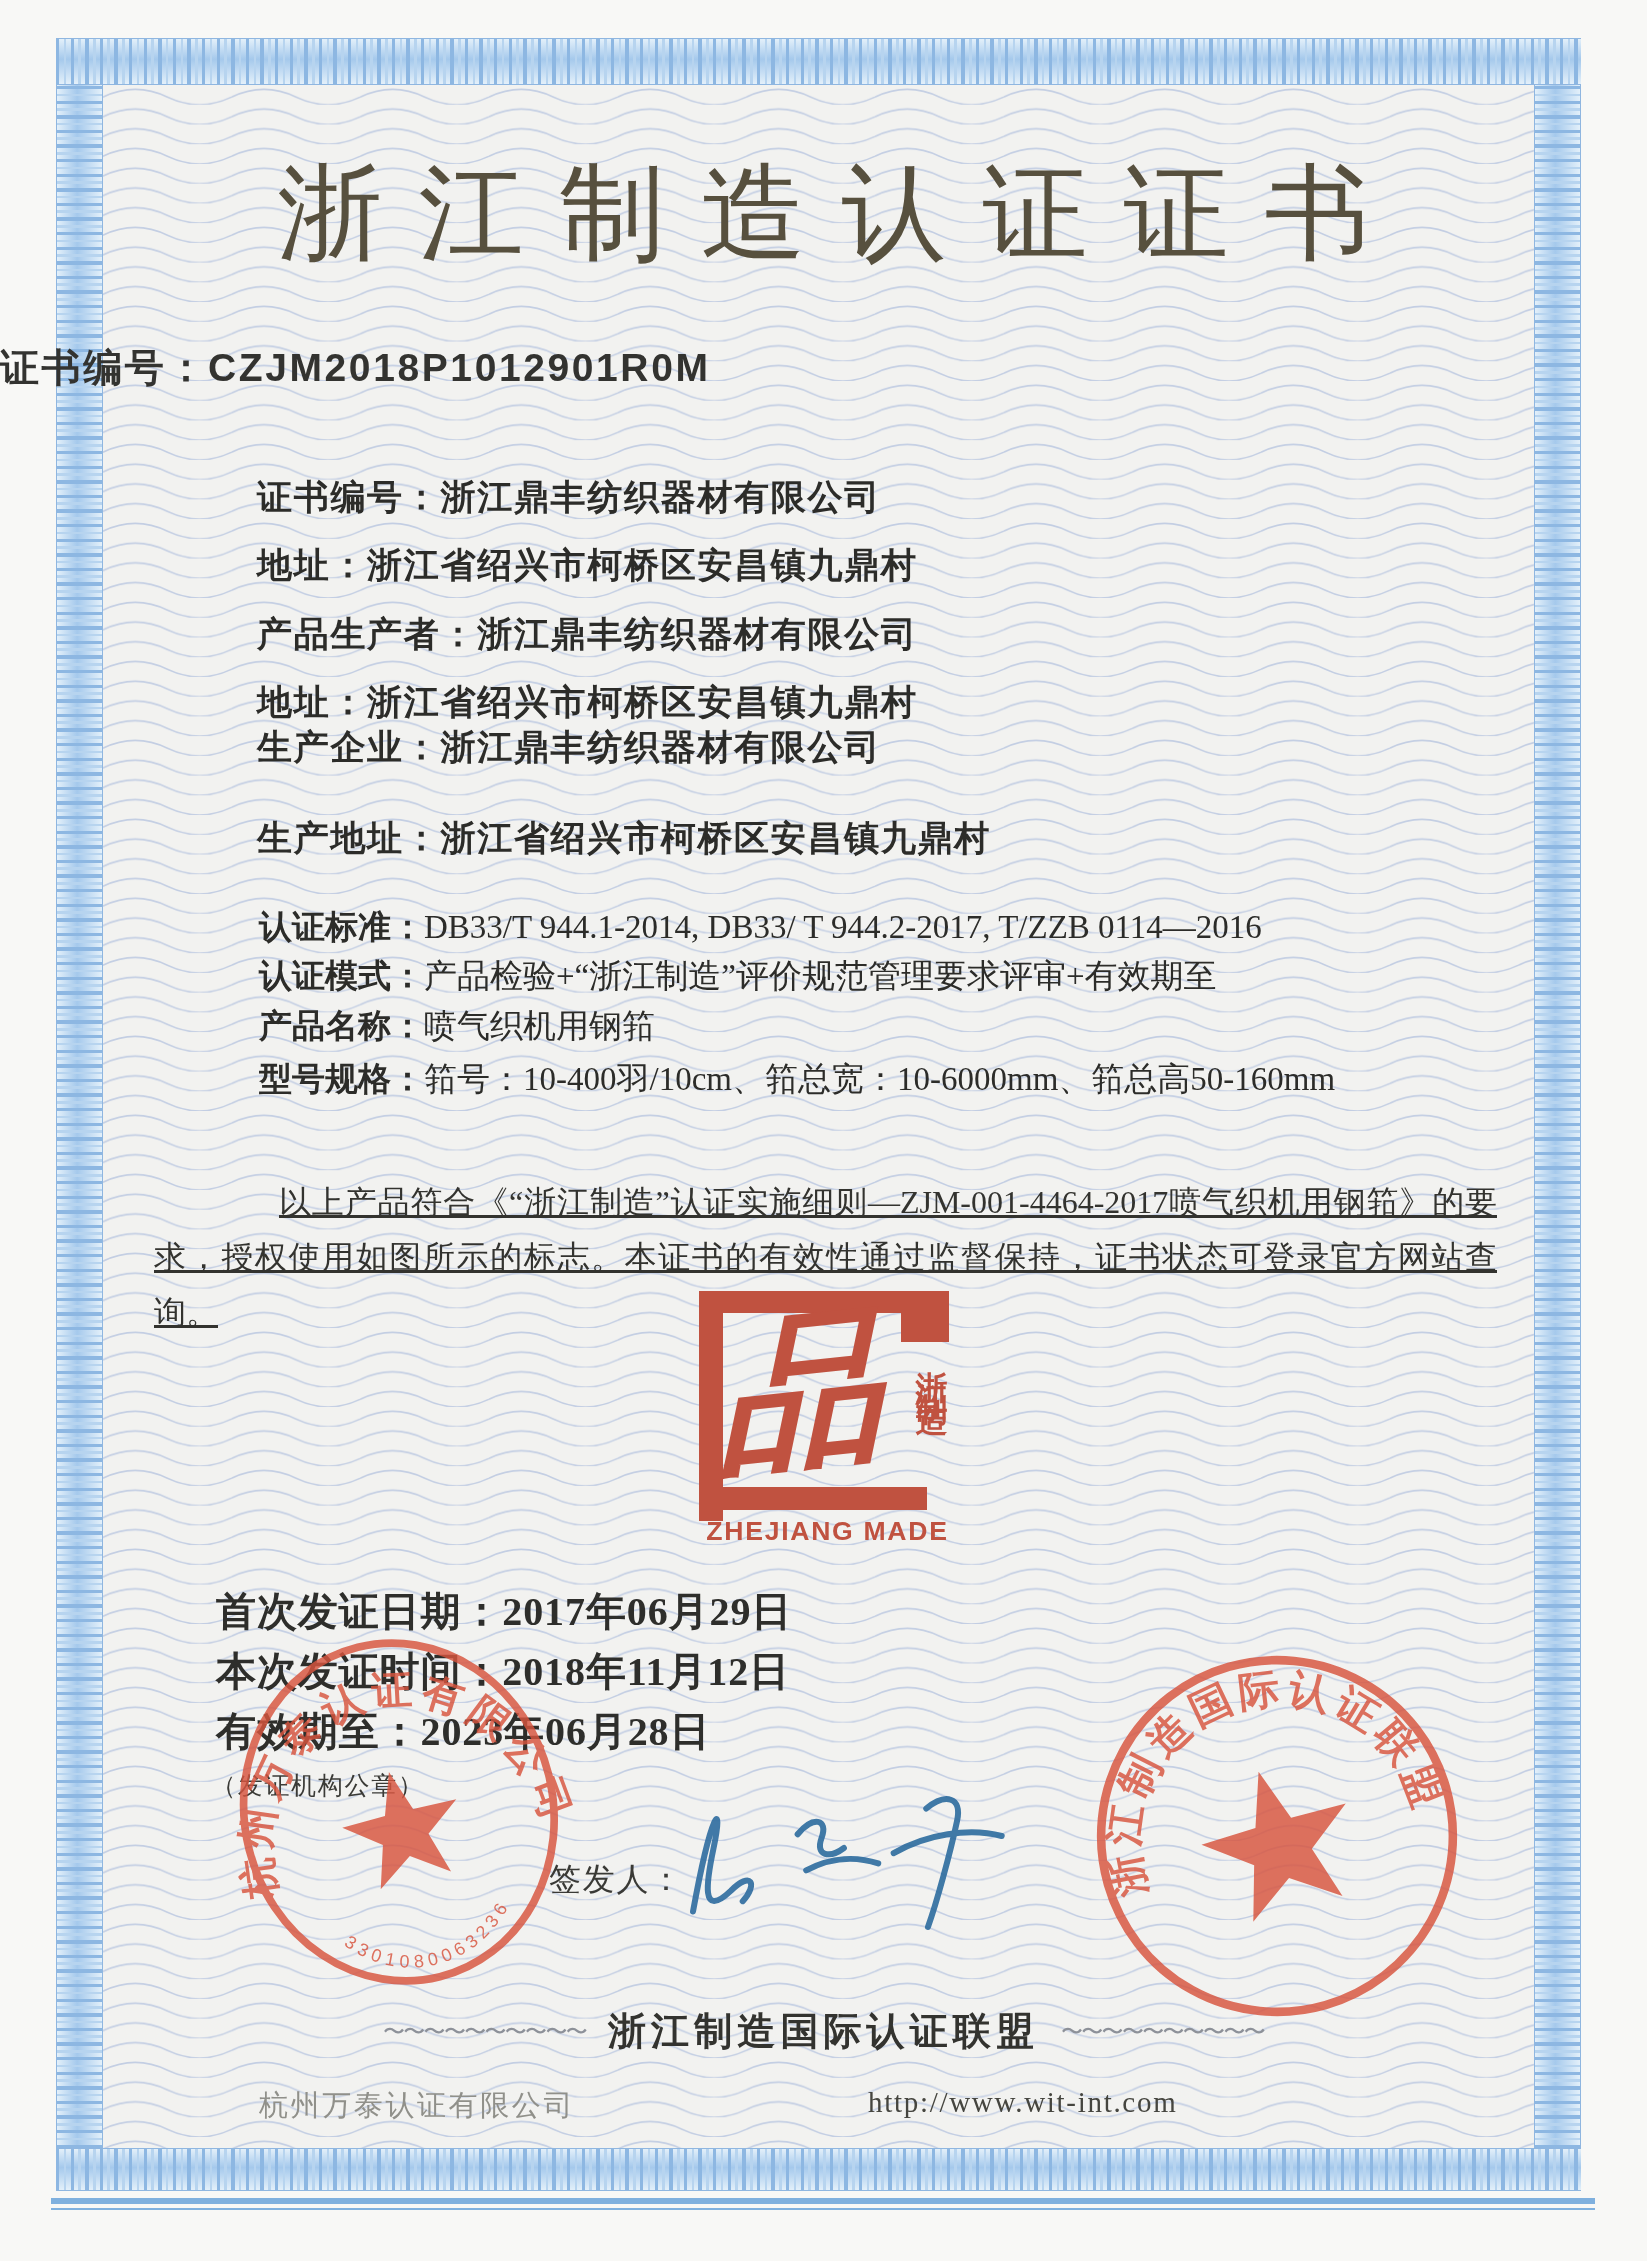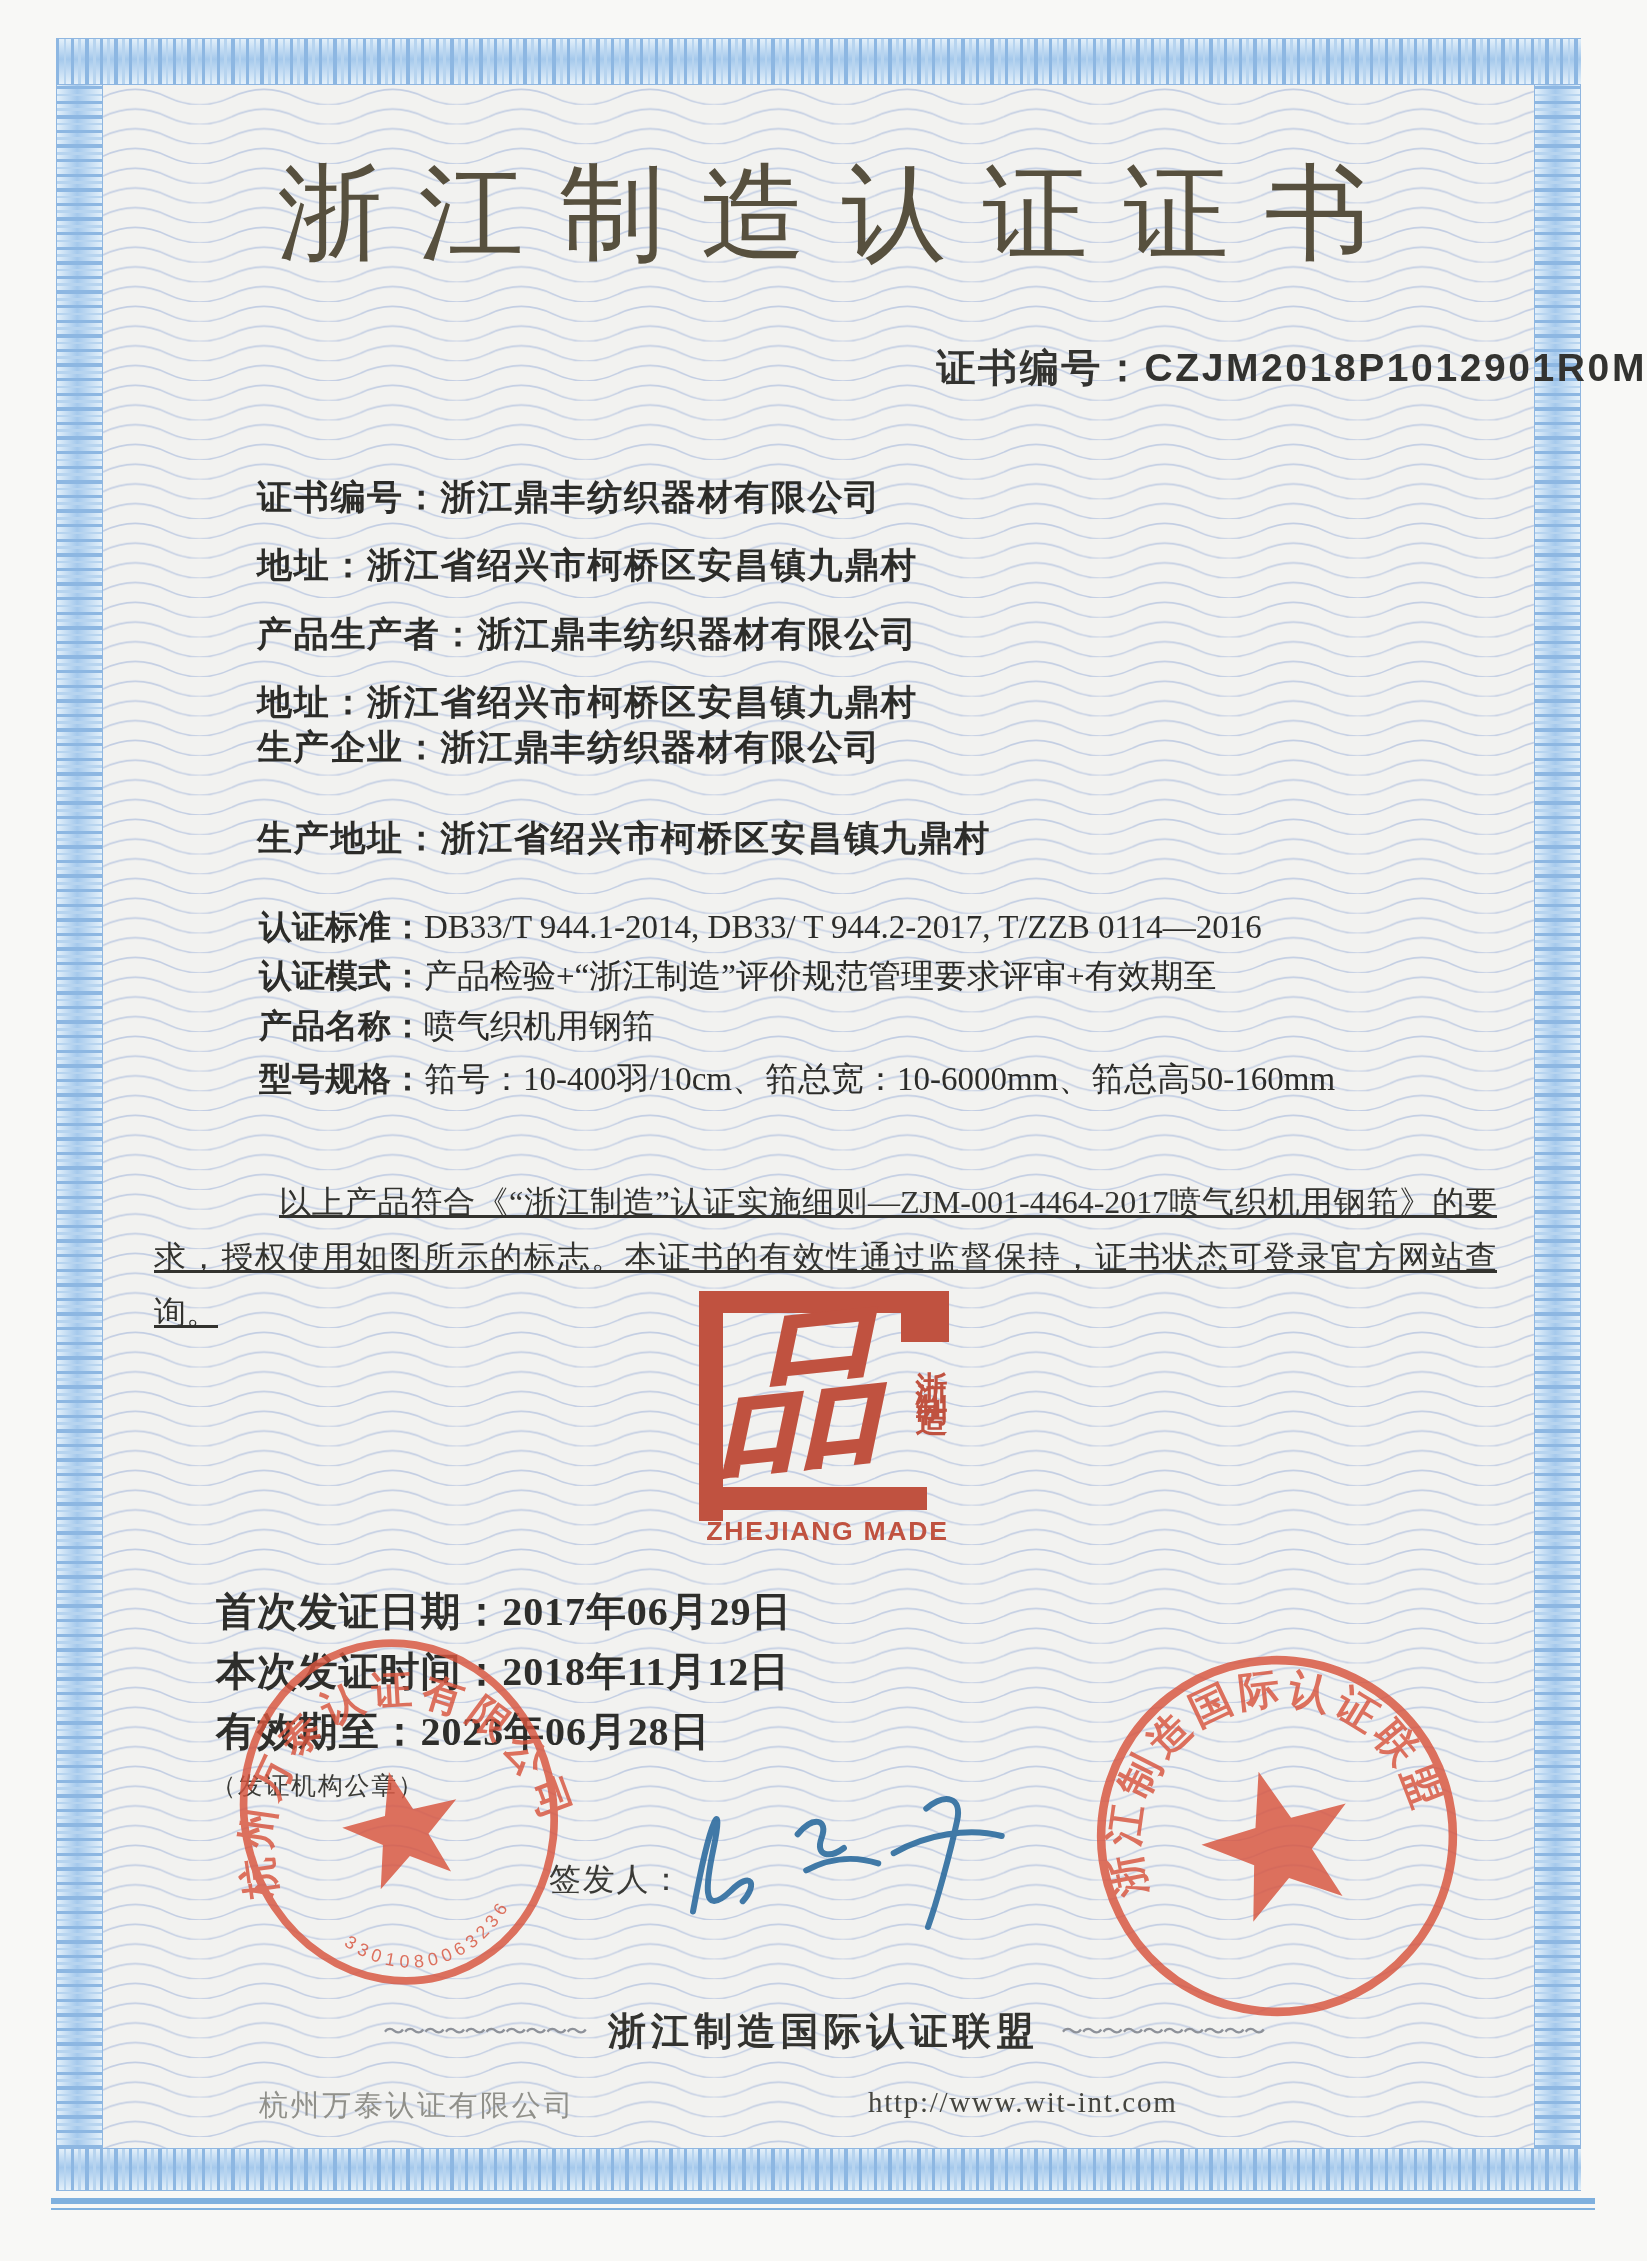--- a/index.html
+++ b/index.html
@@ -23,21 +23,21 @@
   }
   .blue-line{position:absolute;background:#7fb0de;}
   
   .guilloche{position:absolute;left:103px;top:85px;width:1431px;height:2064px;}
   
   .title{
     position:absolute;left:0;top:144px;width:100%;text-align:center;
     font-size:105px;font-weight:normal;color:#57503e;letter-spacing:36px;text-indent:36px;
   }
   .cert-no{
-    position:absolute;left:0;top:341px;width:100%;text-align:right;
+    position:absolute;left:0;top:341px;width:100%;text-align:left;
     font-family:"Liberation Sans","DejaVu Sans",sans-serif;
     font-size:39px;font-weight:bold;color:#333330;letter-spacing:2.6px;
   }
   
   .party-row{position:absolute;left:257px;font-size:35px;font-weight:bold;color:#2c2c29;letter-spacing:1.7px;white-space:nowrap;}
   
   .detail-row{position:absolute;left:259px;font-size:33px;color:#2c2c29;white-space:nowrap;}
   .detail-row .lbl{font-weight:bold;}
   
   .statement{

